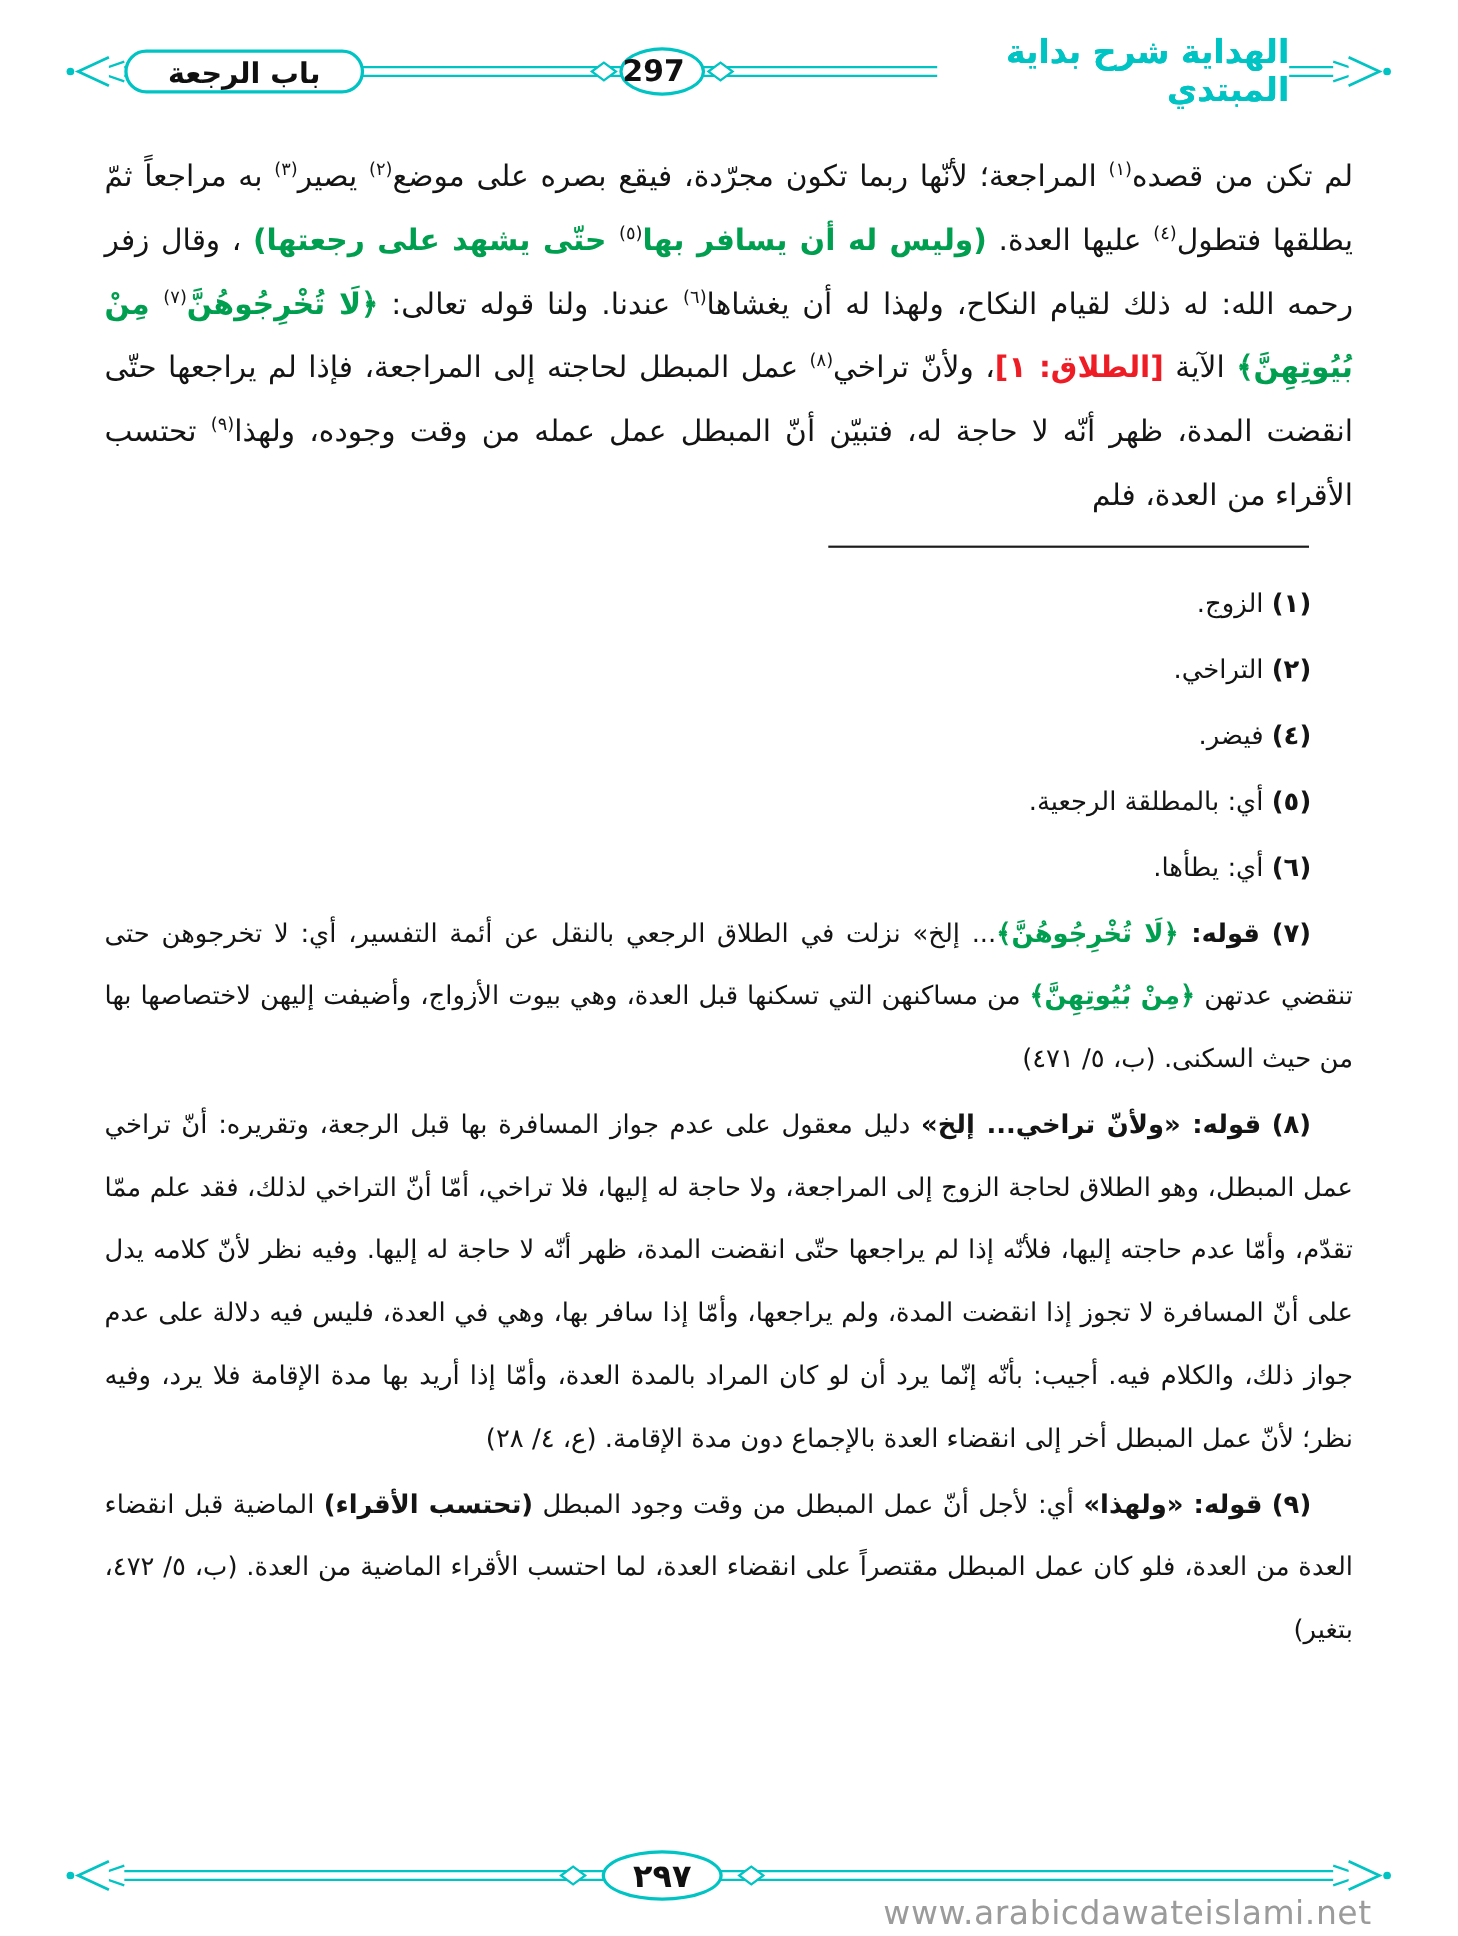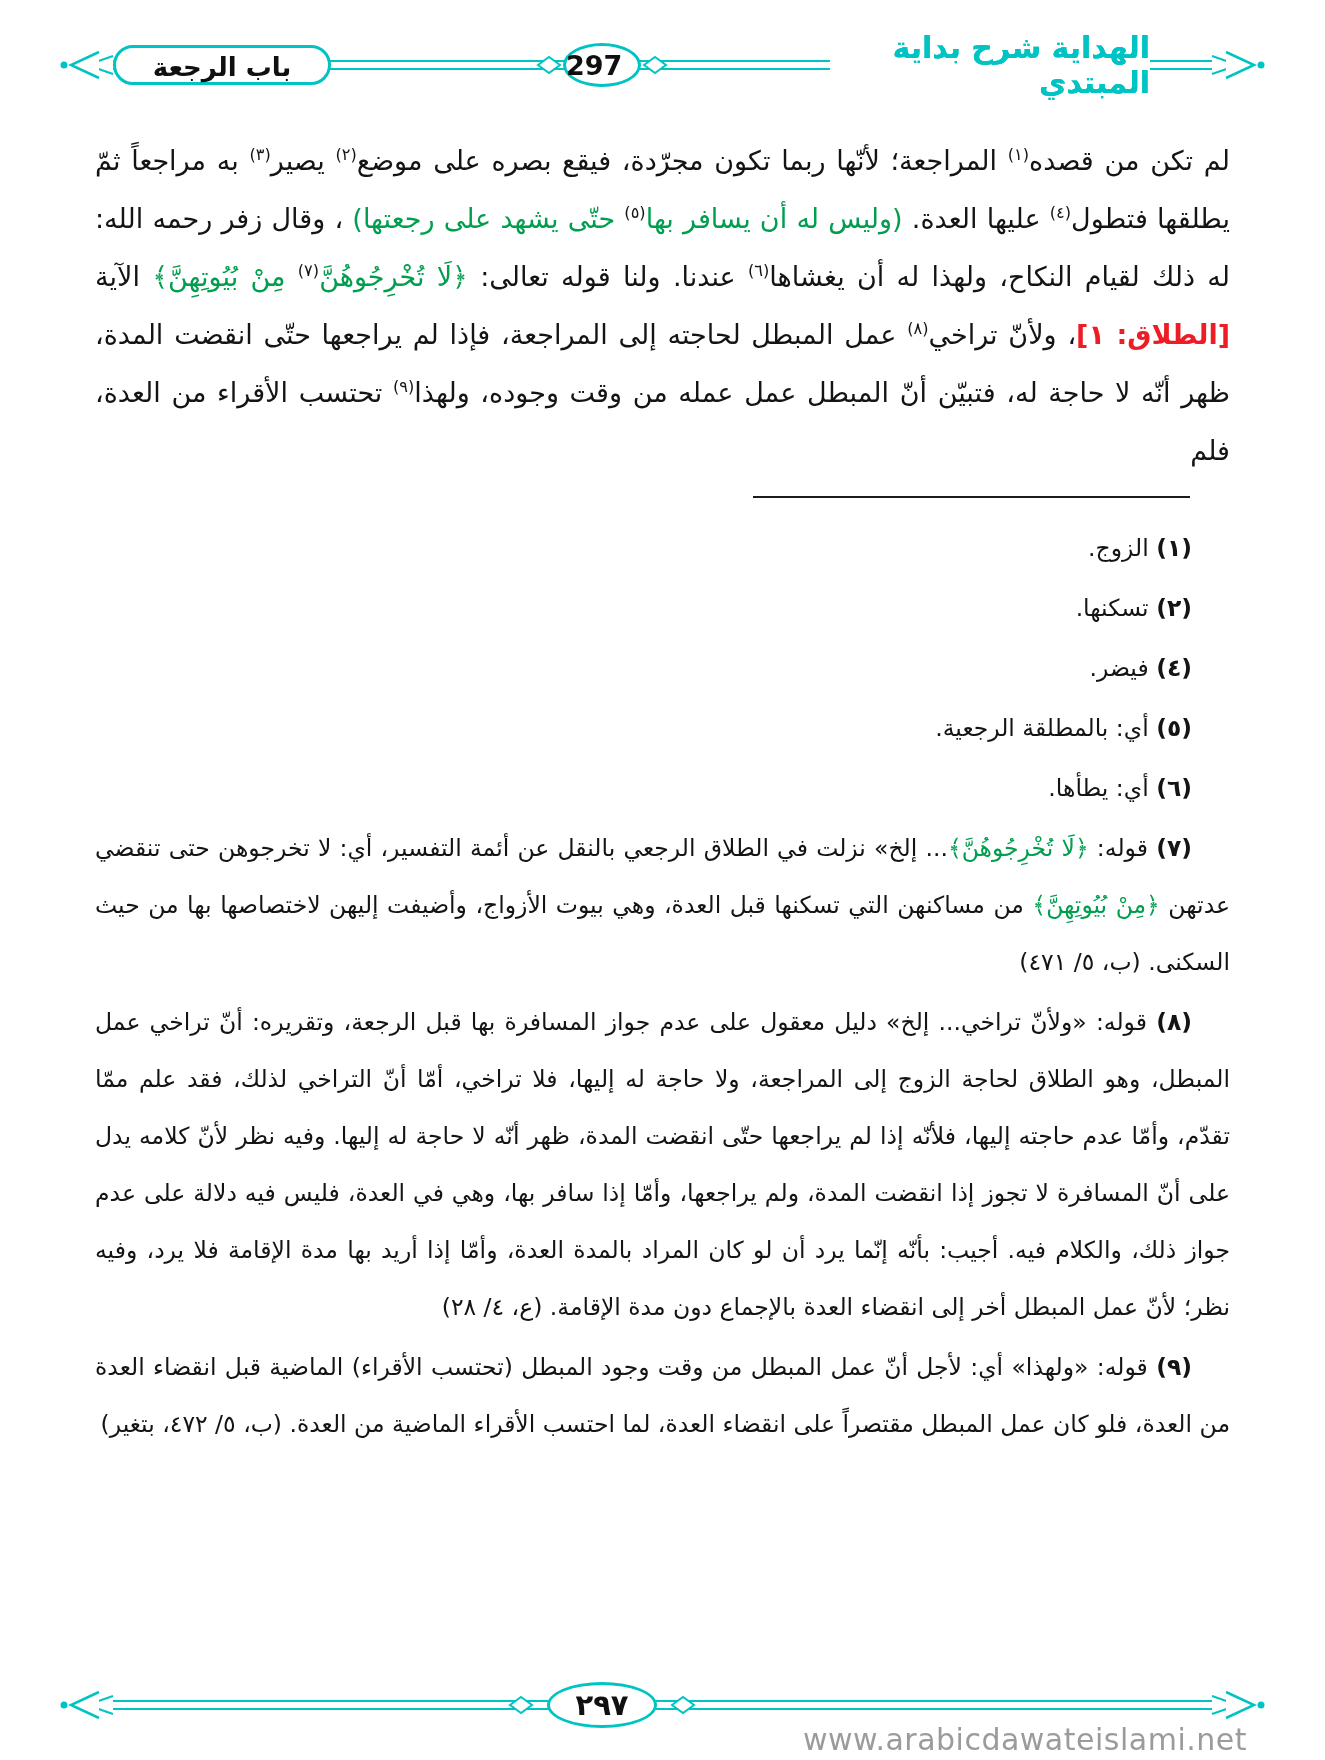--- a/index.html
+++ b/index.html
@@ -29,37 +29,37 @@
     display:flex;align-items:flex-end;justify-content:center;
     font-size:26px;font-weight:bold;color:#101010;direction:rtl;
   }
   .page-oval{
     position:absolute;left:508px;top:3px;width:78px;height:44px;
     background:#fff;border:3px solid var(--cyan);border-radius:50%;
     display:flex;align-items:center;justify-content:flex-start;
     font-size:27px;font-weight:bold;color:#101010;
   }
   .book-title{
-    position:absolute;right:120px;top:0;width:320px;height:50px;
+    position:absolute;right:98px;top:0;width:320px;height:50px;
     background:#fff;display:flex;align-items:center;justify-content:center;
     color:var(--cyan);font-size:30px;font-weight:bold;direction:rtl;
     text-shadow:0 0 .5px var(--cyan);
   }
 
   
   .content{position:absolute;top:132px;left:95px;right:95px;}
   .main-text{
     direction:rtl;text-align:justify;
     font-size:27px;line-height:58px;color:var(--ink);
   }
   .main-text sup, .footnote sup{
     font-size:0.6em;line-height:0;vertical-align:super;font-weight:normal;
   }
   .green{color:var(--green);}
-  .bold{font-weight:normal;}
+  .bold{font-weight:bold;}
   .red{color:var(--red);font-weight:bold;}
 
   .fn-sep{
     border-top:2.5px solid #1c1c1c;
     width:437px;height:0;
     margin:16px 40px 22px auto; 
   }
 
   .footnotes{direction:rtl;}
   .footnote{
@@ -120,21 +120,21 @@
     </div>
   </header>
 
   <main class="content">
     <p class="main-text"><span>لم تكن من قصده</span><sup>(١)</sup><span> المراجعة؛ لأنّها ربما تكون مجرّدة، فيقع بصره على موضع</span><sup>(٢)</sup><span> يصير</span><sup>(٣)</sup><span> به مراجعاً ثمّ يطلقها فتطول</span><sup>(٤)</sup><span> عليها العدة. </span><span class="green bold">(وليس له أن يسافر بها</span><sup>(٥)</sup><span class="green bold"> حتّى يشهد على رجعتها)</span><span> ، وقال زفر رحمه الله: له ذلك لقيام النكاح، ولهذا له أن يغشاها</span><sup>(٦)</sup><span> عندنا. ولنا قوله تعالى: </span><span class="green bold">﴿لَا تُخْرِجُوهُنَّ</span><sup>(٧)</sup><span class="green bold"> مِنْ بُيُوتِهِنَّ﴾</span><span> الآية </span><span class="red">[الطلاق: ١]</span><span>، ولأنّ تراخي</span><sup>(٨)</sup><span> عمل المبطل لحاجته إلى المراجعة، فإذا لم يراجعها حتّى انقضت المدة، ظهر أنّه لا حاجة له، فتبيّن أنّ المبطل عمل عمله من وقت وجوده، ولهذا</span><sup>(٩)</sup><span> تحتسب الأقراء من العدة، فلم</span></p>
 
     <div class="fn-sep"></div>
 
     <section class="footnotes">
         <p class="footnote"><span class="fn-marker">(١)</span> <span>الزوج.</span></p>
-        <p class="footnote"><span class="fn-marker">(٢)</span> <span>تسكنها.</span></p>
+        <p class="footnote"><span class="fn-marker">(٢)</span> <span>التراخي.</span></p>
         <p class="footnote"><span class="fn-marker">(٤)</span> <span>فيضر.</span></p>
         <p class="footnote"><span class="fn-marker">(٥)</span> <span>أي: بالمطلقة الرجعية.</span></p>
         <p class="footnote"><span class="fn-marker">(٦)</span> <span>أي: يطأها.</span></p>
         <p class="footnote"><span class="fn-marker">(٧)</span> <span class="bold">قوله: </span><span class="green bold">﴿لَا تُخْرِجُوهُنَّ﴾</span><span>... إلخ» نزلت في الطلاق الرجعي بالنقل عن أئمة التفسير، أي: لا تخرجوهن حتى تنقضي عدتهن </span><span class="green bold">﴿مِنْ بُيُوتِهِنَّ﴾</span><span> من مساكنهن التي تسكنها قبل العدة، وهي بيوت الأزواج، وأضيفت إليهن لاختصاصها بها من حيث السكنى. (ب، ٥/ ٤٧١)</span></p>
         <p class="footnote"><span class="fn-marker">(٨)</span> <span class="bold">قوله: «ولأنّ تراخي... إلخ»</span><span> دليل معقول على عدم جواز المسافرة بها قبل الرجعة، وتقريره: أنّ تراخي عمل المبطل، وهو الطلاق لحاجة الزوج إلى المراجعة، ولا حاجة له إليها، فلا تراخي، أمّا أنّ التراخي لذلك، فقد علم ممّا تقدّم، وأمّا عدم حاجته إليها، فلأنّه إذا لم يراجعها حتّى انقضت المدة، ظهر أنّه لا حاجة له إليها. وفيه نظر لأنّ كلامه يدل على أنّ المسافرة لا تجوز إذا انقضت المدة، ولم يراجعها، وأمّا إذا سافر بها، وهي في العدة، فليس فيه دلالة على عدم جواز ذلك، والكلام فيه. أجيب: بأنّه إنّما يرد أن لو كان المراد بالمدة العدة، وأمّا إذا أريد بها مدة الإقامة فلا يرد، وفيه نظر؛ لأنّ عمل المبطل أخر إلى انقضاء العدة بالإجماع دون مدة الإقامة. (ع، ٤/ ٢٨)</span></p>
         <p class="footnote"><span class="fn-marker">(٩)</span> <span class="bold">قوله: «ولهذا»</span><span> أي: لأجل أنّ عمل المبطل من وقت وجود المبطل </span><span class="bold">(تحتسب الأقراء)</span><span> الماضية قبل انقضاء العدة من العدة، فلو كان عمل المبطل مقتصراً على انقضاء العدة، لما احتسب الأقراء الماضية من العدة. (ب، ٥/ ٤٧٢، بتغير)</span></p>
       </section>
   </main>
 
   <footer class="footer-band">

